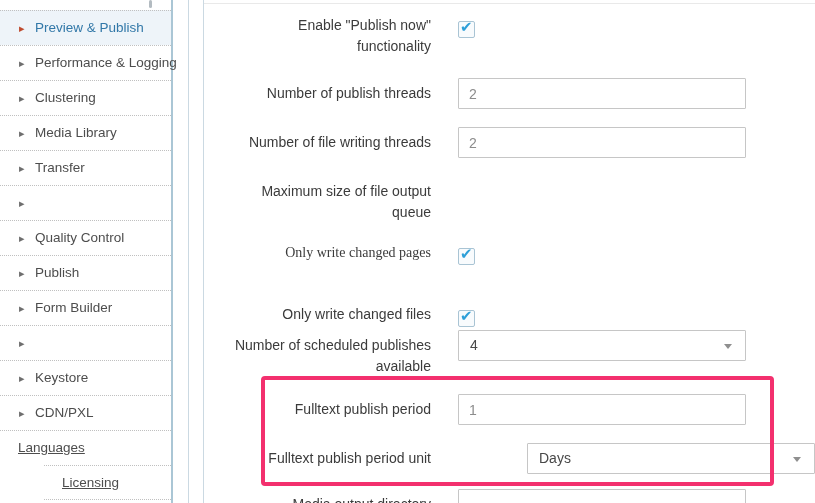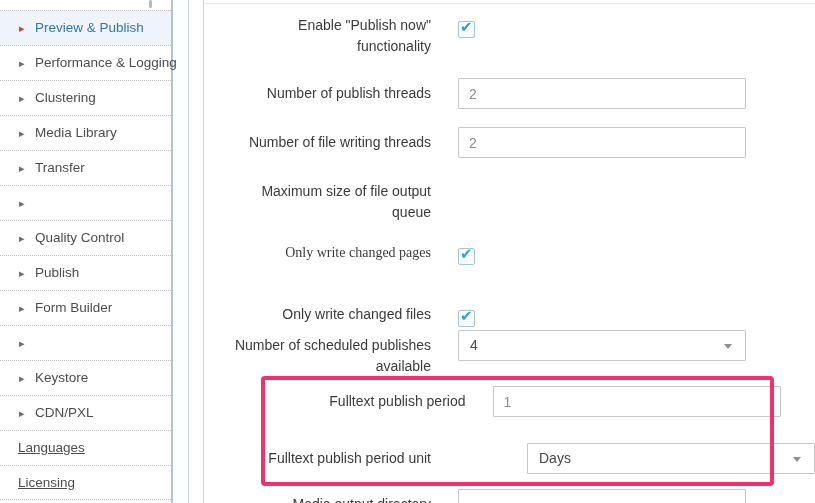--- a/index.html
+++ b/index.html
@@ -14,21 +14,21 @@
 
   
   .sidebar{position:absolute;left:0;top:0;width:173px;height:503px;
     border-right:2px solid var(--line-blue);background:#fff;}
   .sidebar-scrollbar{position:absolute;right:19px;top:0;width:3px;height:8px;
     background:#b3bbc1;border-radius:2px;}
   .side-list{list-style:none;position:absolute;top:10px;left:0;right:0;}
   .side-item{position:relative;height:35px;line-height:34px;
     border-top:1px dotted #c0c0c0;padding-left:35px;
     font-size:13.5px;color:var(--nav-text);cursor:pointer;white-space:nowrap;}
-  .side-item:last-child{border-bottom:1px dotted #c0c0c0;}
+  .side-item:last-child{border-bottom:1px dotted #c0c0c0;margin-left:44px;}
   .side-item .arrow{position:absolute;left:19px;top:0;font-size:11px;
     color:var(--nav-arrow);}
   .side-item.no-arrow{padding-left:18px;text-decoration:underline;}
   .side-item.selected{background:var(--nav-sel-bg);color:var(--nav-sel-text);}
   .side-item.selected .arrow{color:var(--nav-sel-arrow);}
 
   
   .divider-line{position:absolute;left:188px;top:0;width:1px;height:503px;
     background:var(--line-thin);}
 
@@ -192,21 +192,21 @@
   <div class="form-row row-select" style="top: 330px;">
     <label class="form-label">Number of scheduled publishes available</label>
     <div class="control">
       <div class="select-box">
         <span class="select-value">4</span>
         <span class="select-caret"></span>
       </div>
     </div>
   </div>
 
-  <div class="form-row row-text" style="top: 386px; justify-content: center;">
+  <div class="form-row row-text" style="top: 394px;">
     <label class="form-label">Fulltext publish period</label>
     <div class="control">
       <input class="text-input" type="text" value="1" style="">
     </div>
   </div>
 
   <div class="form-row row-select" style="top: 443px; justify-content: space-between;">
     <label class="form-label">Fulltext publish period unit</label>
     <div class="control">
       <div class="select-box">

